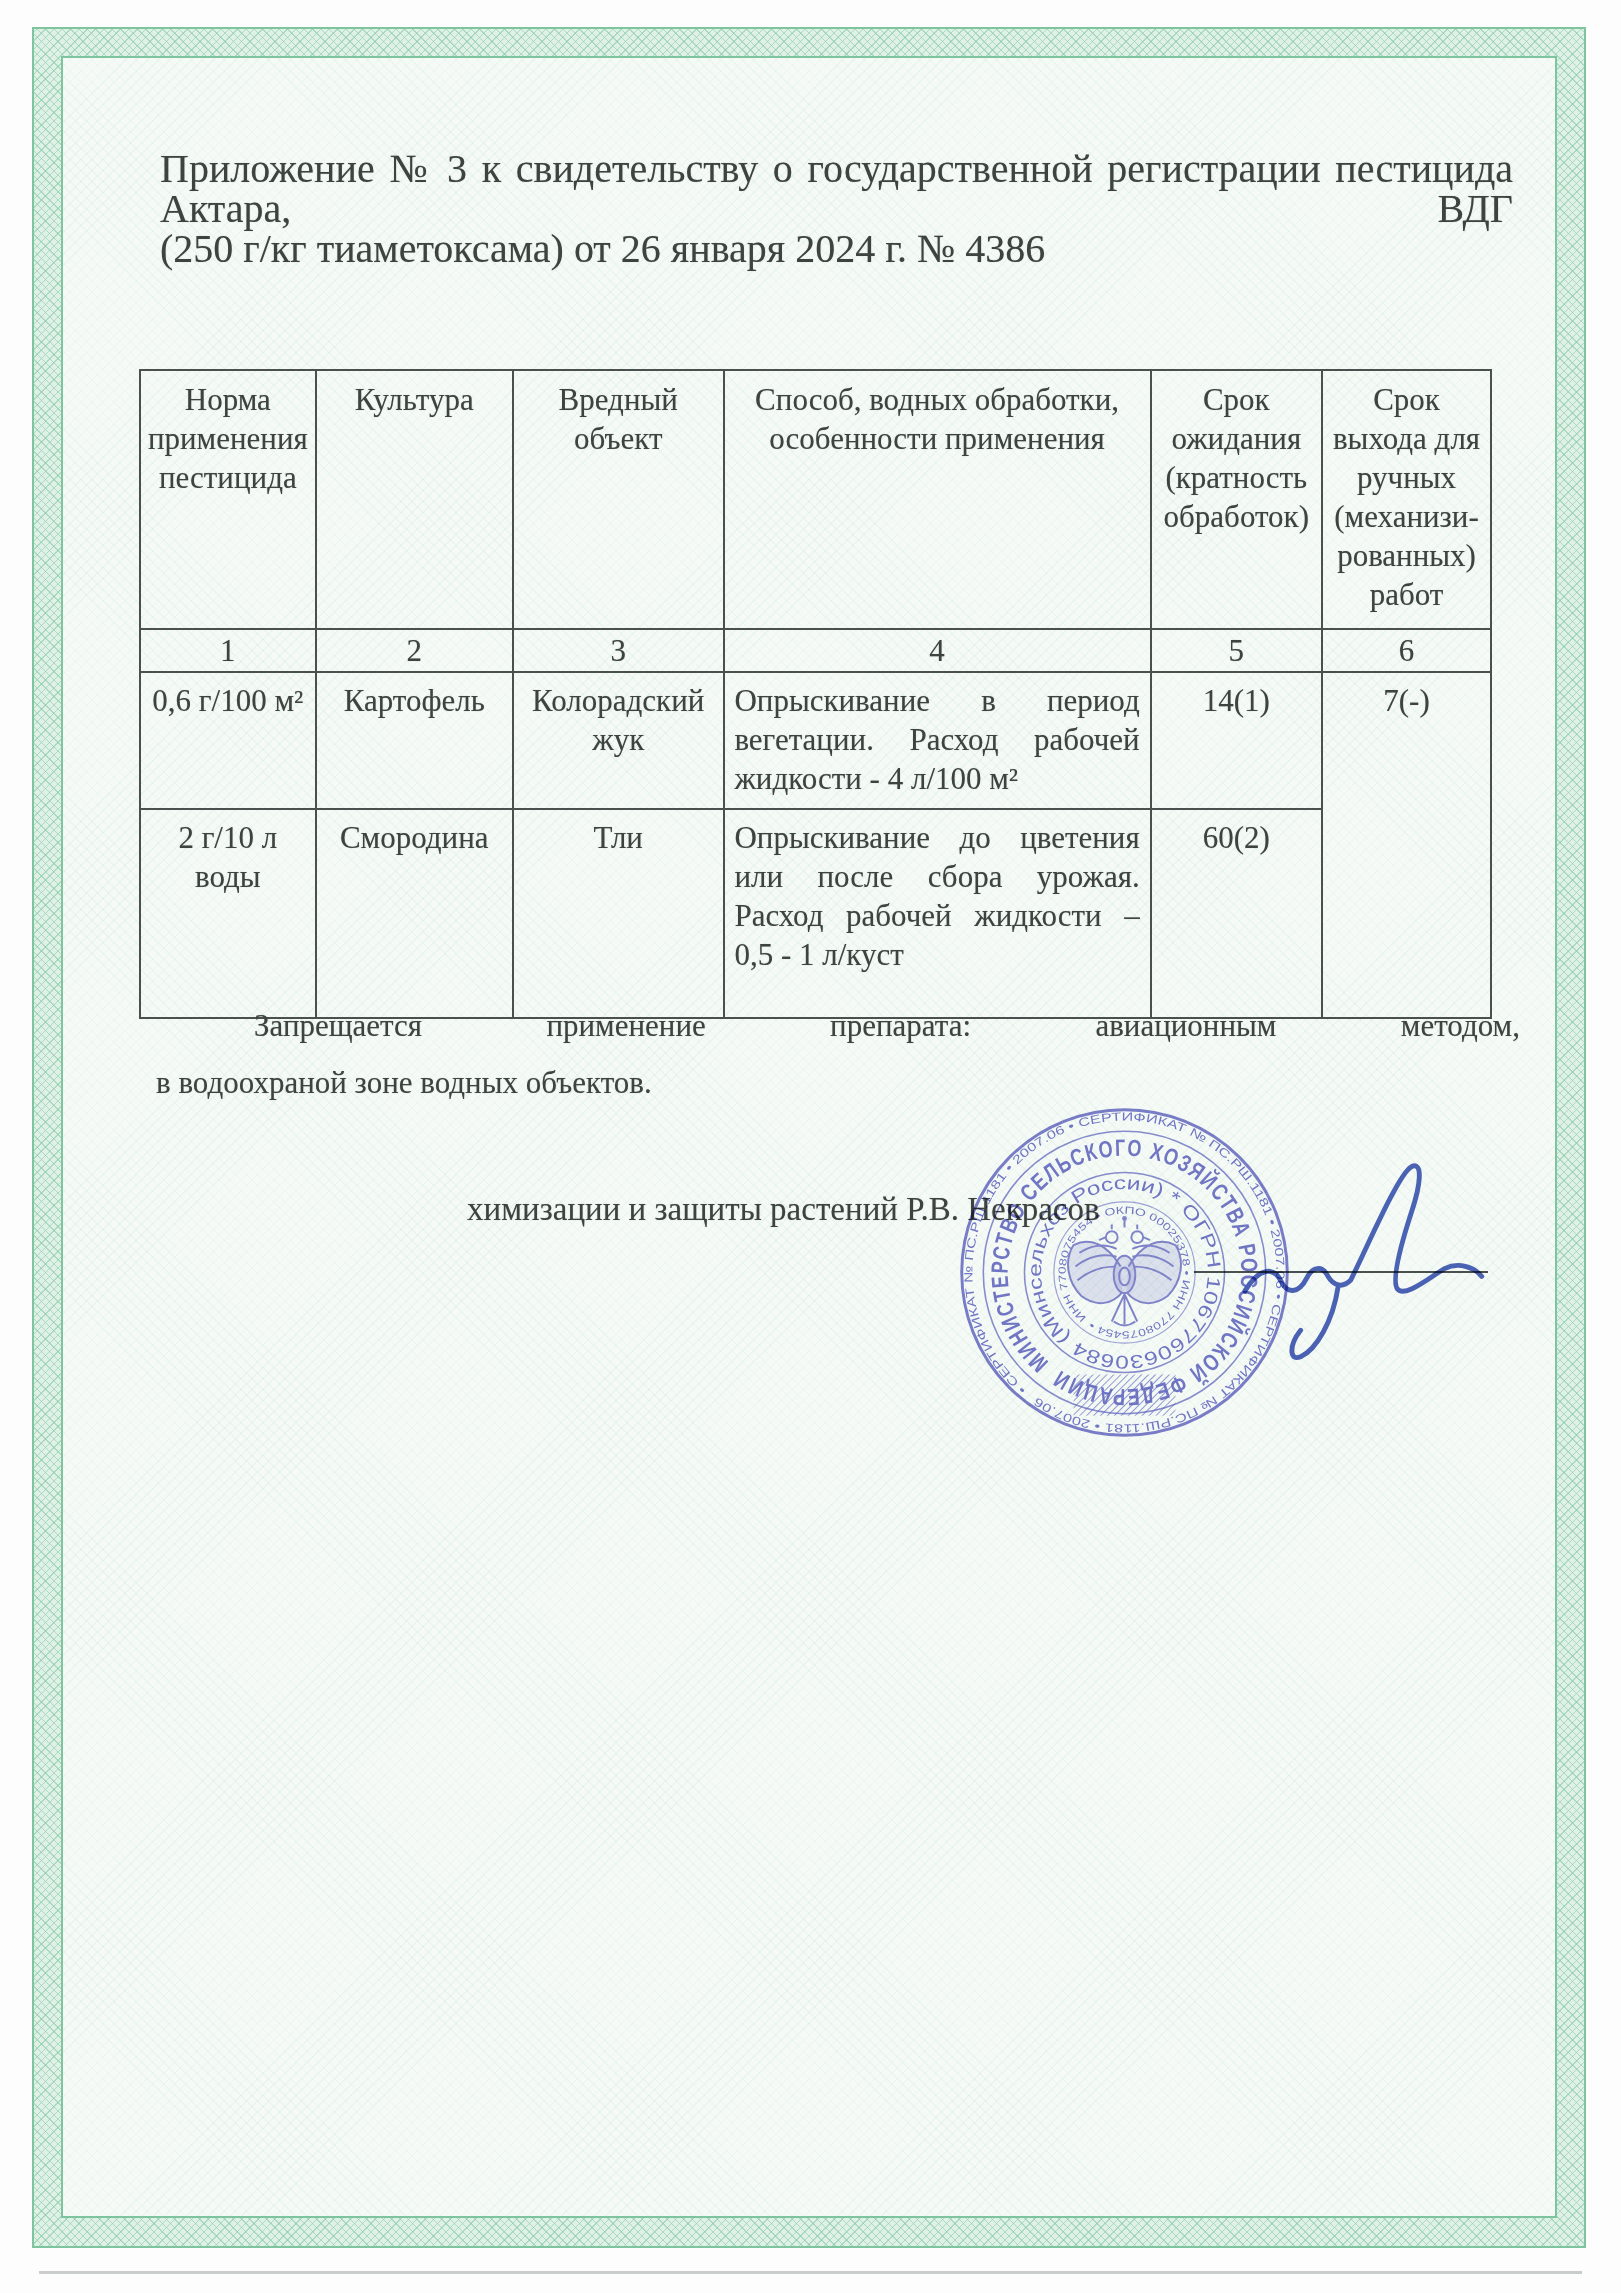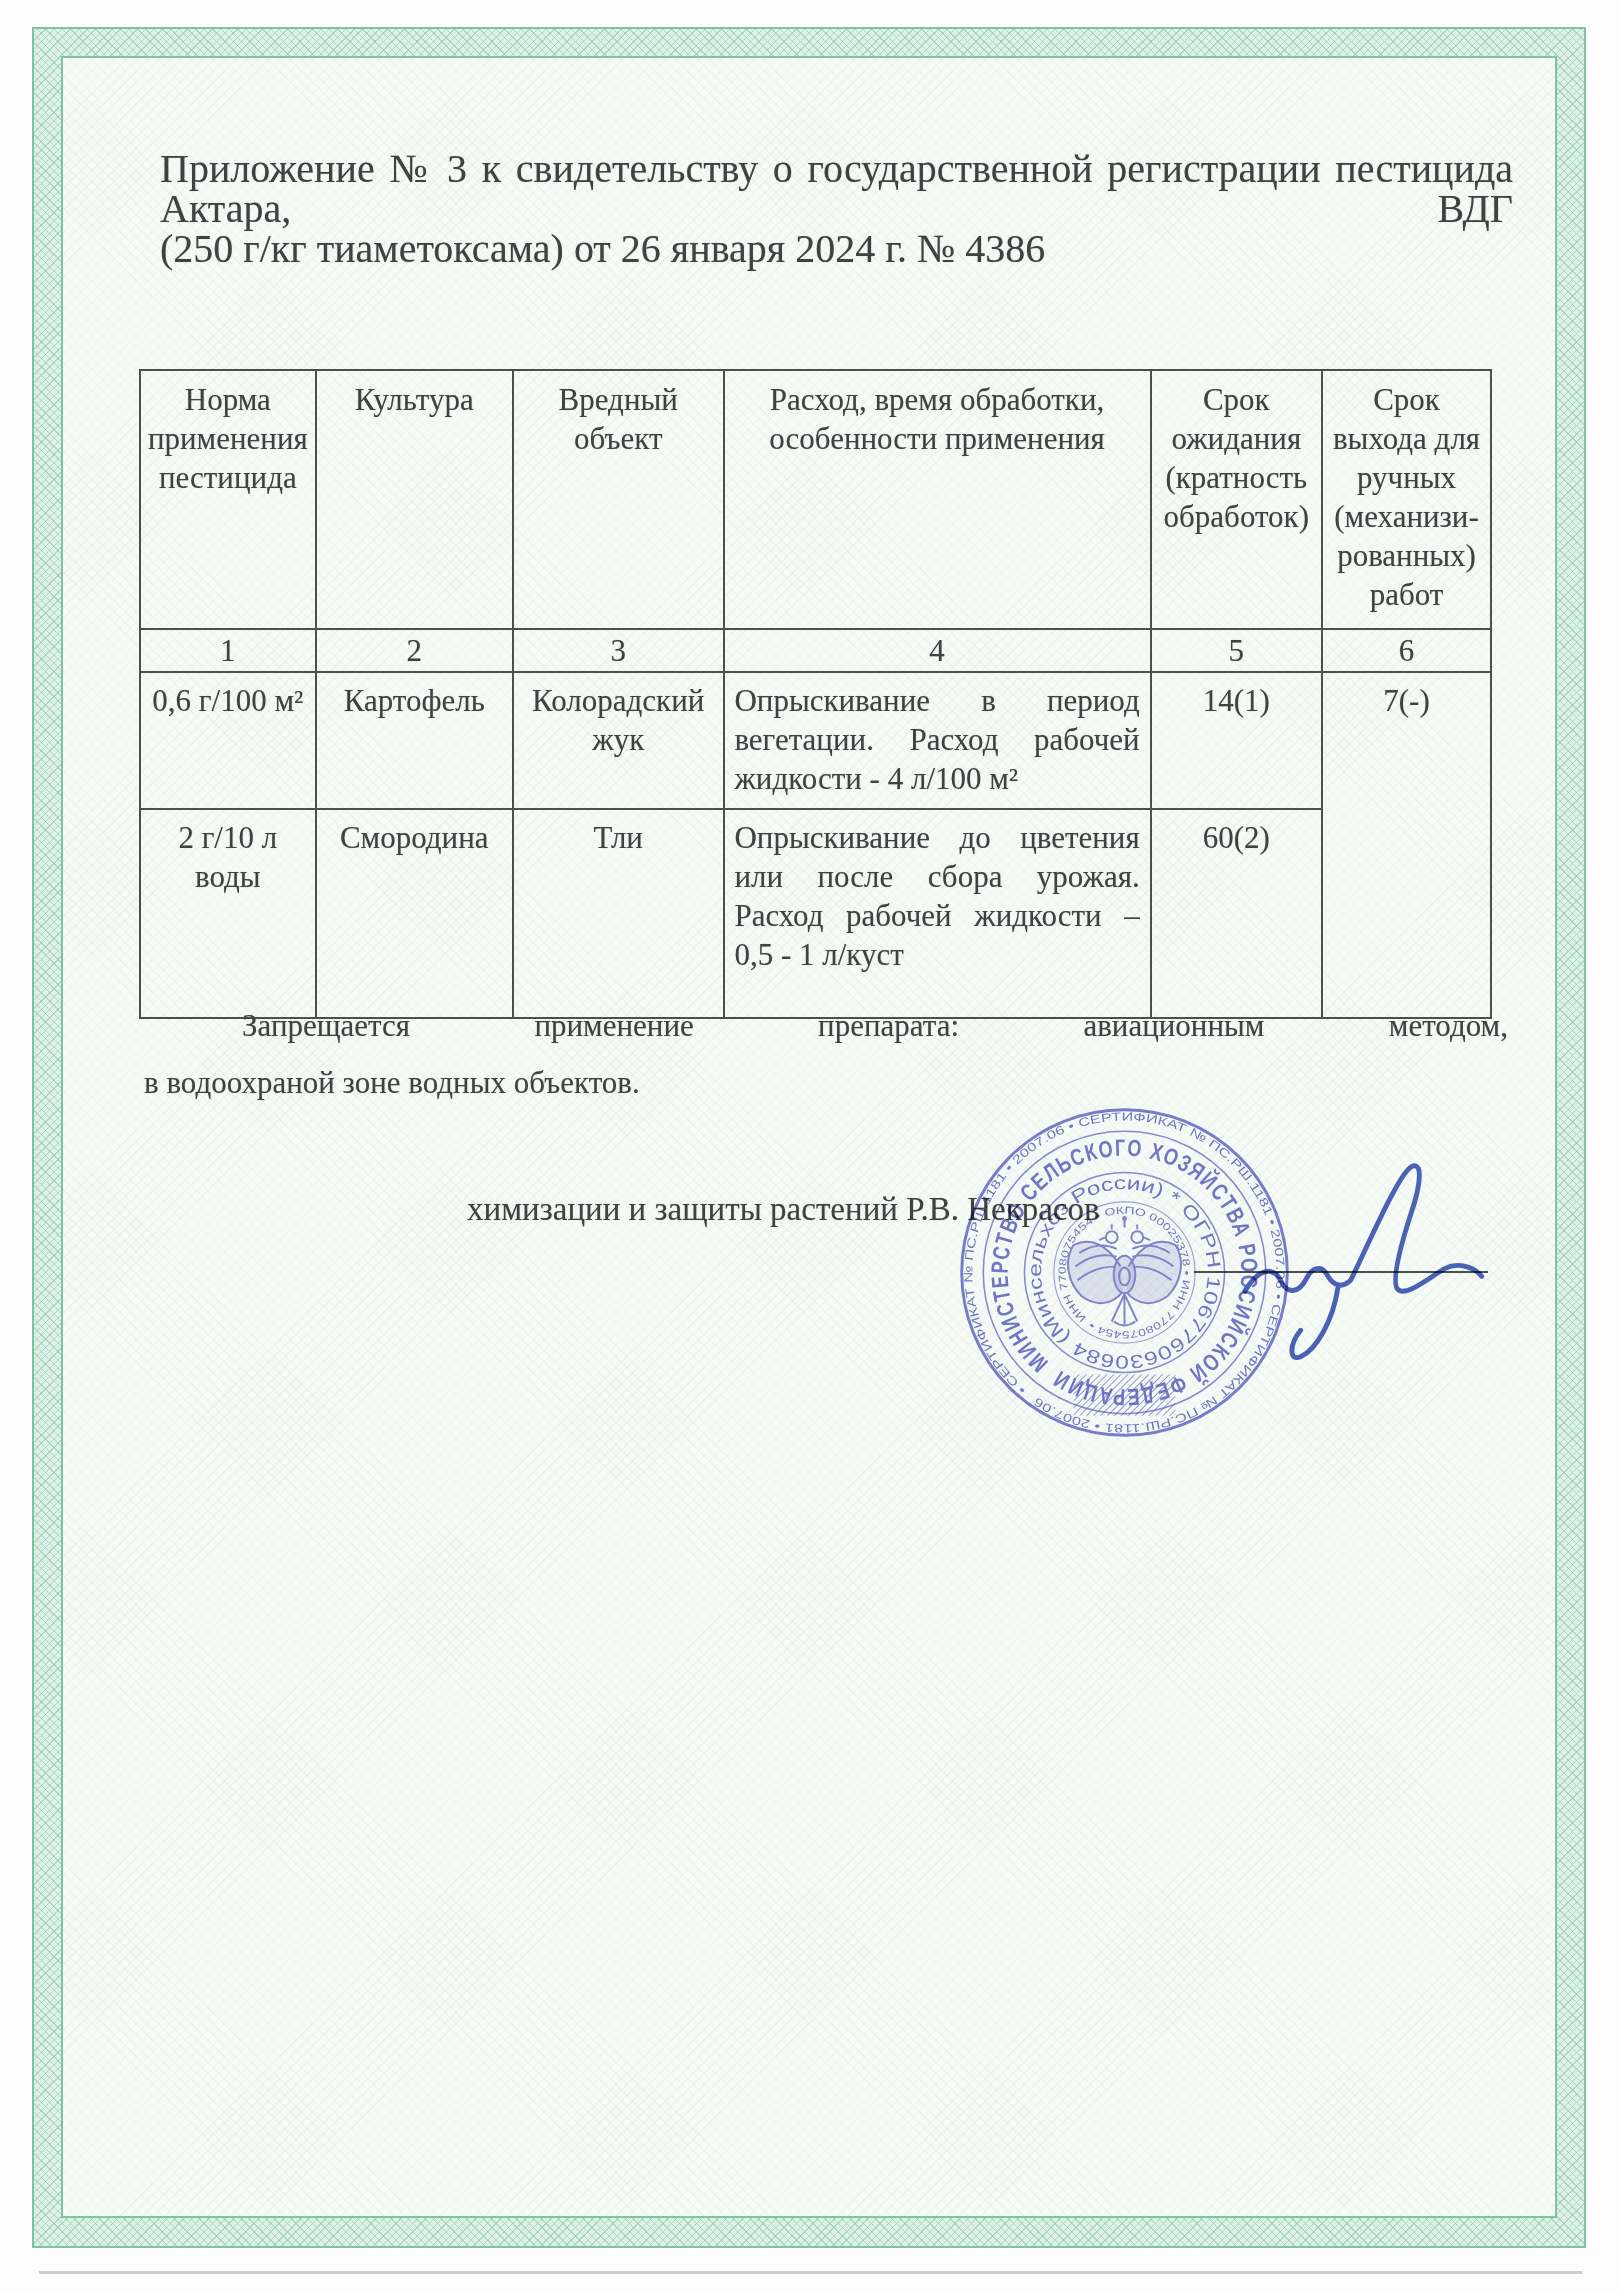--- a/index.html
+++ b/index.html
@@ -41,21 +41,21 @@
   .app-table th, .app-table td{
     border:2px solid var(--table-border); font-weight:normal;
     vertical-align:top; text-align:center; padding:7.8px 5.9px;
   }
   .app-table thead th{ padding-top:9.8px; padding-bottom:13.7px; height:211px; }
   .app-table .num-row td{ height:29px; padding:3.9px 2px; line-height:33px; }
   .app-table .data-row-1 td{ height:120px; }
   .app-table .data-row-2 td{ height:191px; }
   .app-table td.method-cell{ text-align:justify; padding:7.8px 9.8px; }
   .w1{width:13.0%;} .w2{width:14.6%;} .w3{width:15.6%;} .w4{width:31.6%;} .w5{width:12.7%;} .w6{width:12.5%;}
-  .prohibition{ position:absolute; left:110px; top:968px; width:1364px; font-size:31px; line-height:57px; }
+  .prohibition{ position:absolute; left:122px; top:968px; width:1364px; font-size:31px; line-height:57px; }
   .prohibition-line1{ padding-left:98px; text-align:justify; text-align-last:justify; }
   .prohibition-line2{ text-align:left; }
   .signature-block{ position:absolute; left:433px; top:1155px; width:902px; font-size:33px; line-height:51px; }
   .signature-underline{
     position:absolute; left:1160px; top:1215px; width:294px; height:27.4px;
     border-bottom:2.9px solid var(--table-border);
   }
   .stamp-svg{ position:absolute; left:914px; top:1067px; width:353px; height:353px; mix-blend-mode:multiply; opacity:.92; }
   .stamp-svg text{ font-family:"Liberation Sans", sans-serif; fill:var(--stamp-blue); }
   .sig-svg{ position:absolute; left:1157px; top:1117px; width:372px; height:255px; mix-blend-mode:multiply; }
@@ -81,21 +81,21 @@
           <col class="w3">
           <col class="w4">
           <col class="w5">
           <col class="w6">
       </colgroup>
       <thead>
         <tr>
           <th>Норма применения пестицида</th>
           <th>Культура</th>
           <th>Вредный объект</th>
-          <th>Расход, время обработки, особенности применения</th>
+          <th>Способ, водных обработки, особенности применения</th>
           <th>Срок ожидания (кратность обработок)</th>
           <th>Срок выхода для ручных (механизи-рованных) работ</th>
         </tr>
       </thead>
       <tbody>
         <tr class="num-row">
           <td>1</td>
           <td>2</td>
           <td>3</td>
           <td>4</td>

